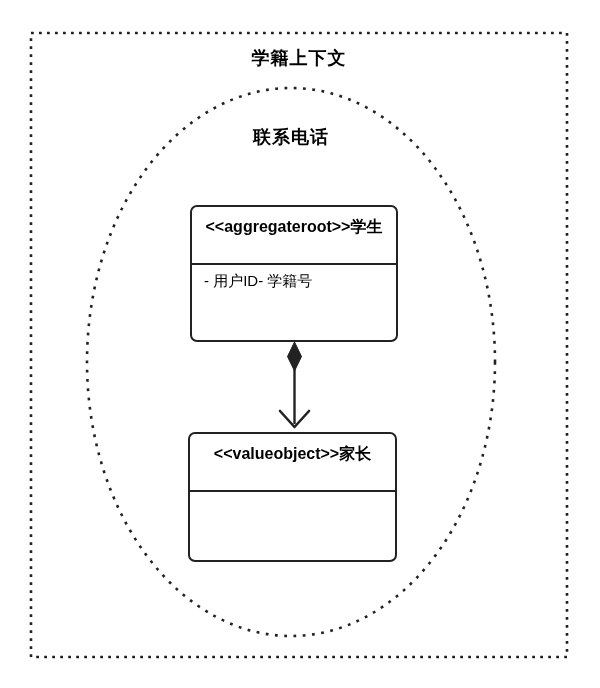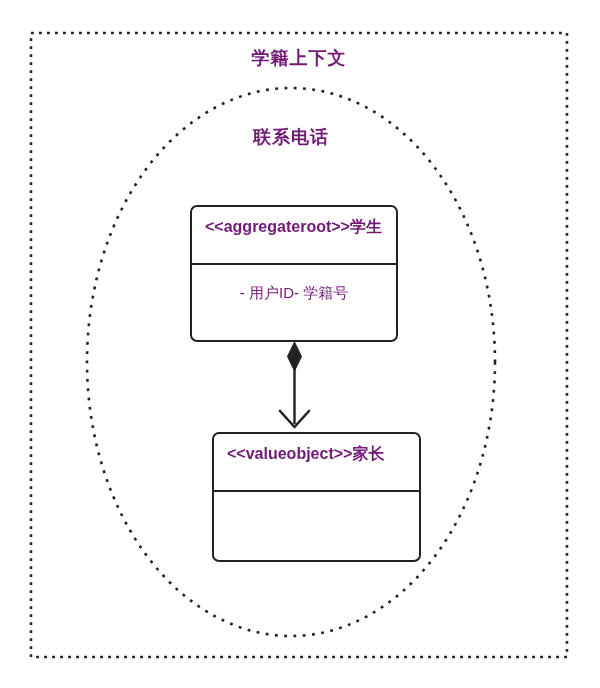--- a/index.html
+++ b/index.html
@@ -6,21 +6,21 @@
     margin: 0;
     padding: 0;
     background: #ffffff;
   }
   .canvas {
     position: relative;
     width: 600px;
     height: 688px;
     background: #ffffff;
     font-family: "Liberation Sans", "DejaVu Sans", sans-serif;
-    color: #701a75;
+    color: #000000;
     overflow: hidden;
   }
   .layer-svg {
     position: absolute;
     left: 0;
     top: 0;
     width: 600px;
     height: 688px;
   }
   .context-title {
@@ -47,46 +47,45 @@
     position: absolute;
     box-sizing: border-box;
     border: 2px solid #222222;
     border-radius: 7px;
     background: #ffffff;
   }
   .uml-class .head {
     box-sizing: border-box;
     height: 58px;
     border-bottom: 2px solid #222222;
-    text-align: left;
+    text-align: center;
     font-weight: bold;
     font-size: 16px;
     line-height: 1.35;
     padding: 9px 13px 0 13px;
     word-break: break-all;
   }
   .uml-class .body {
     box-sizing: border-box;
-    padding: 18px 12px 0 12px;
+    padding: 6px 12px 0 12px;
     font-size: 15px;
     line-height: 1.35;
-    text-align: center;
+    text-align: left;
   }
   .class-student {
     left: 190px;
     top: 205px;
     width: 208px;
     height: 137px;
   }
   .class-parent {
     left: 188px;
     top: 432px;
     width: 209px;
     height: 130px;
-    margin-left: 24px;
   }
 </style>
 </head>
 <body>
 
 <div class="canvas">
 
   <svg class="layer-svg" viewBox="0 0 600 688" xmlns="http://www.w3.org/2000/svg">
 
     <rect x="31" y="33" width="536" height="624" fill="none" stroke="#222222" stroke-width="2.6" stroke-dasharray="2.8 5.2"></rect>

